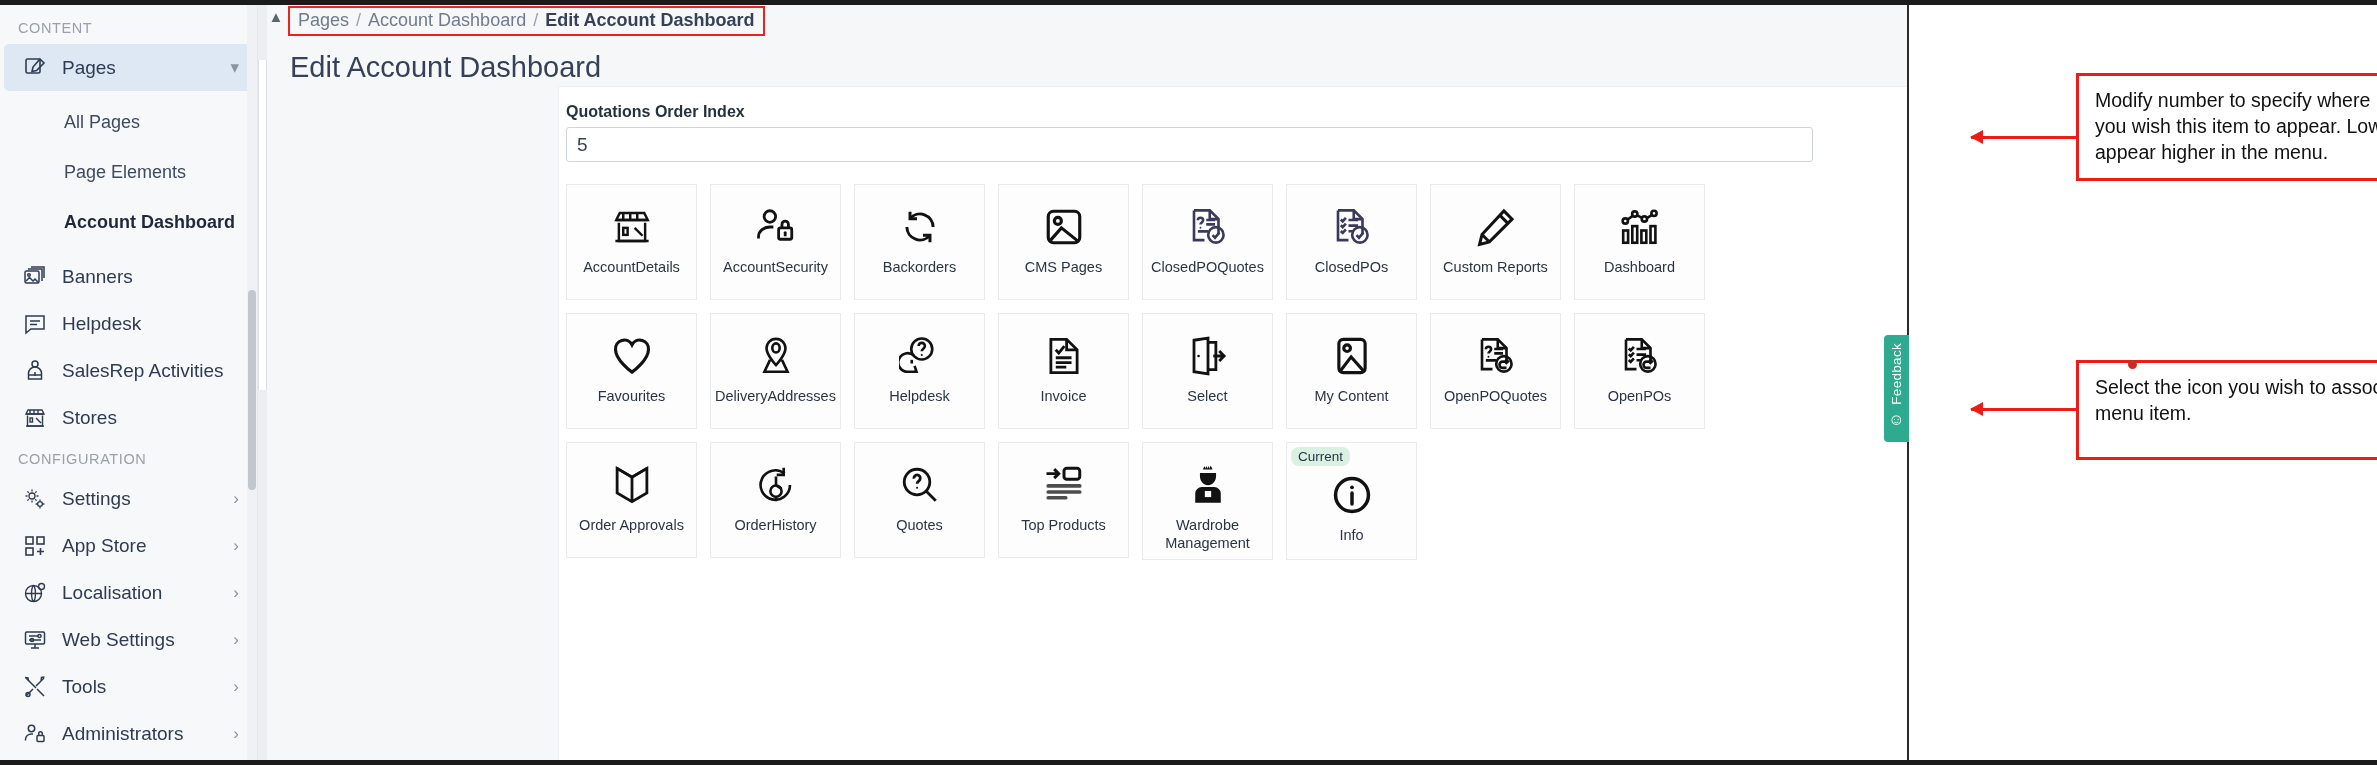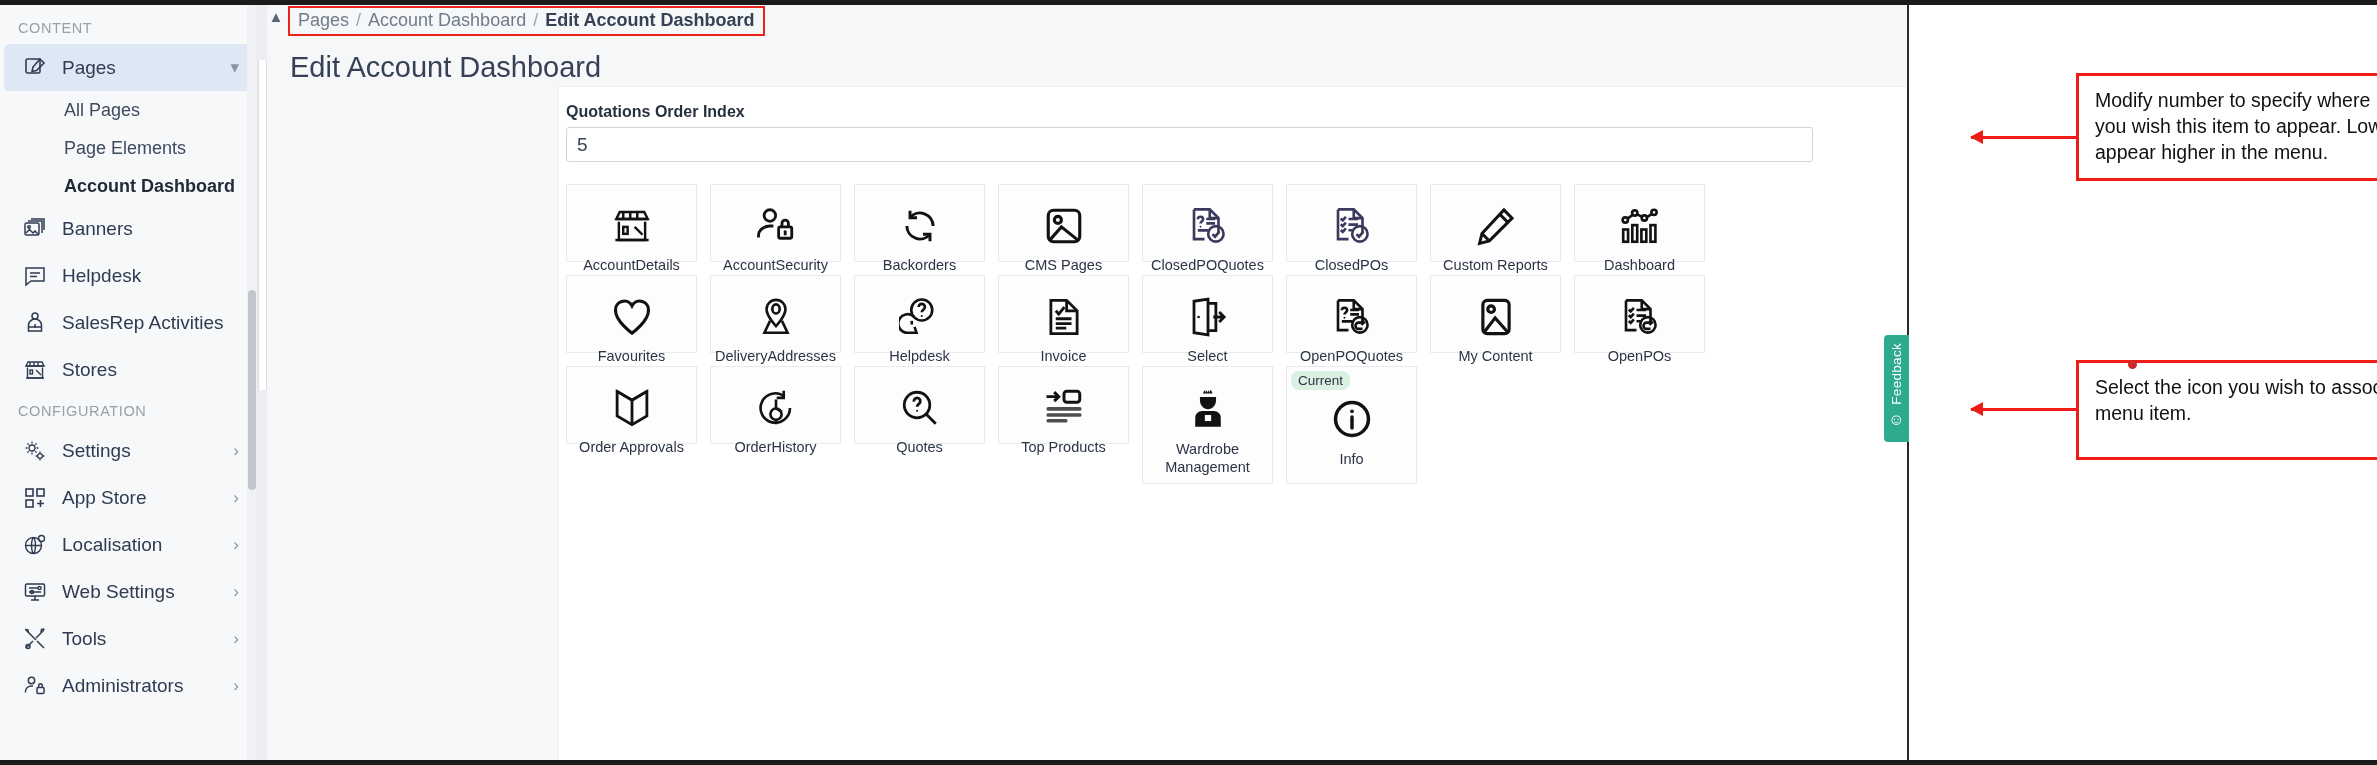--- a/index.html
+++ b/index.html
@@ -31,21 +31,21 @@
     color: #2f3b52; font-size: 19px; cursor: pointer;
     border-radius: 5px;
   }
   .nav-item.active { background: #dee8f5; }
   .nav-item .ico { width: 26px; height: 26px; flex: 0 0 26px; display:flex; align-items:center; justify-content:center; color:#2f3b52; }
   .nav-item .ico svg { width: 24px; height: 24px; display:block; }
   .nav-item .label { flex: 1 1 auto; white-space: nowrap; }
   .nav-item .caret { color: #8b93a1; font-size: 17px; line-height: 1; }
   .nav-sub {
     display: flex; align-items: center;
-    height: 38px; padding-left: 60px; margin: 0 4px;
+    height: 38px; padding-left: 60px; margin: 12px 4px;
     font-size: 18px; color: #3d4a60; cursor: pointer;
   }
   .nav-sub.current { font-weight: bold; color: #1f2937; }
 
   
   .sb-track {
     position: absolute; top: 0; right: 0; width: 10px; height: 765px;
     background: #f0f1f4;
   }
   .sb-thumb {
@@ -100,21 +100,21 @@
     font-size: 19px; color: #394353; padding: 0 10px;
     font-family: "Liberation Sans", sans-serif; background:#fff;
   }
 
   
   .grid {
     position: absolute; left: 7px; top: 97px; width: 1260px;
     display: flex; flex-wrap: wrap; gap: 0px;
   }
   .tile {
-    width: 131px; height: 78px; margin: 0 13px 13px 0;
+    width: 131px; height: 116px; margin: 0 13px 13px 0;
     border: 1px solid #e8eaed; background: #fdfdfe;
     display: flex; flex-direction: column; align-items: center;
     justify-content: flex-start; cursor: pointer; position: relative;
     padding-top: 20px;
   }
   .tile .glyph { width: 44px; height: 44px; display:flex; align-items:center; justify-content:center; color: #121212; }
   .tile .glyph svg { width: 42px; height: 42px; display: block; }
   .tile .glyph.indigo { color: #3b3a5c; }
   .tile .tlabel {
     margin-top: 9px; font-size: 14.5px; color: #2b3445; text-align: center;
@@ -519,48 +519,48 @@
               <path d="M12 4.2h4.5v15.6H12"></path>
               <circle cx="6.6" cy="12" r="0.75" fill="currentColor" stroke="none"></circle>
               <path d="M15 12h6.2M18.4 9.2L21.2 12l-2.8 2.8"></path>
             </svg>
           </span>
           <span class="tlabel">Select</span>
         </div>
 
         <div class="tile">
           <span class="glyph">
+            <svg viewBox="0 0 24 24" fill="none" stroke="currentColor" stroke-width="1.8">
+              <rect x="4.5" y="2.5" width="15" height="19" rx="2.5"></rect>
+              <circle cx="9.2" cy="7.5" r="1.9"></circle>
+              <path d="M5 21l6.5-8.5L19 21"></path>
+            </svg>
+          </span>
+          <span class="tlabel">My Content</span>
+        </div>
+
+        <div class="tile">
+          <span class="glyph">
             <svg viewBox="0 0 24 24" fill="none" stroke="currentColor" stroke-width="1.5">
               <path d="M4 2.5h9l5 5v8.5"></path>
                 <path d="M4 2.5v17h6"></path>
               <path d="M13 2.5v5h5"></path>
               <path d="M6.2 8.2a1.5 1.5 0 113 0c0 1.2-1.5 1.2-1.5 2.4"></path>
               <circle cx="7.7" cy="12.4" r="0.55" fill="currentColor" stroke="none"></circle>
               <path d="M11 8h5M11 10.5h5M6.2 14.5h6"></path>
               <circle cx="16.5" cy="16.5" r="4.4"></circle>
               <path d="M18.5 15.2h-2.7a1.8 1.8 0 100 3.6h2.2"></path>
               <path d="M17.4 13.9l1.4 1.3-1.4 1.3"></path>
             </svg>
           </span>
           <span class="tlabel">OpenPOQuotes</span>
         </div>
 
         <div class="tile">
           <span class="glyph">
-            <svg viewBox="0 0 24 24" fill="none" stroke="currentColor" stroke-width="1.8">
-              <rect x="4.5" y="2.5" width="15" height="19" rx="2.5"></rect>
-              <circle cx="9.2" cy="7.5" r="1.9"></circle>
-              <path d="M5 21l6.5-8.5L19 21"></path>
-            </svg>
-          </span>
-          <span class="tlabel">My Content</span>
-        </div>
-
-        <div class="tile">
-          <span class="glyph">
             <svg viewBox="0 0 24 24" fill="none" stroke="currentColor" stroke-width="1.5">
               <path d="M4 2.5h9l5 5v8.5"></path>
                 <path d="M4 2.5v17h6"></path>
               <path d="M13 2.5v5h5"></path>
               <path d="M5.6 7.7l1.1 1.1 1.8-2M5.6 11l1.1 1.1 1.8-2M5.6 14.3l1.1 1.1 1.8-2"></path>
               <path d="M10 8h5.5M10 11.2h5.5M10 14.4h3"></path>
               <circle cx="16.5" cy="16.5" r="4.4"></circle>
               <path d="M18.5 15.2h-2.7a1.8 1.8 0 100 3.6h2.2"></path>
               <path d="M17.4 13.9l1.4 1.3-1.4 1.3"></path>
             </svg>

